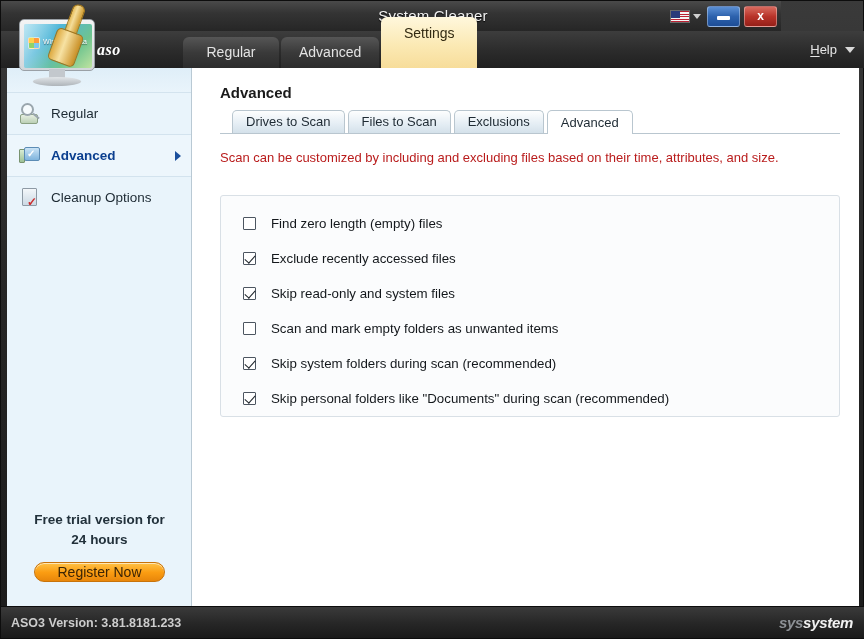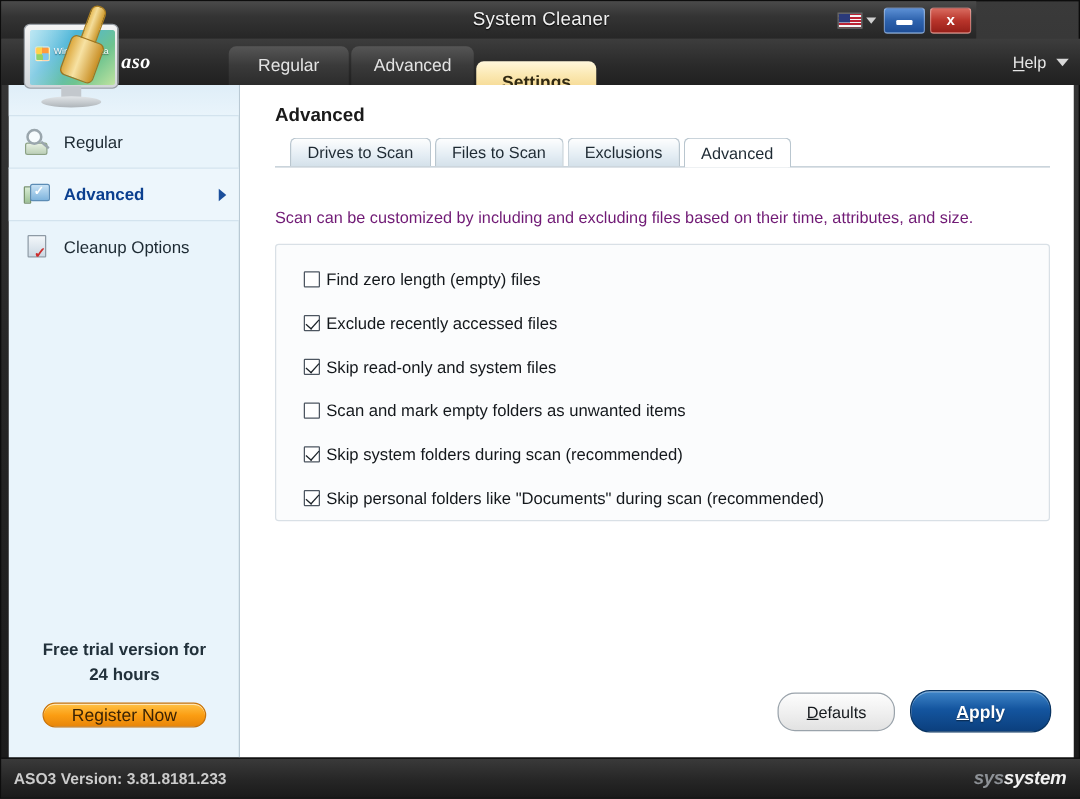--- a/index.html
+++ b/index.html
@@ -59,21 +59,21 @@
   }
   #navtabs { position: absolute; left: 182px; top: 30px; height: 37px; display: flex; align-items: flex-end; }
   .ntab {
     height: 31px; line-height: 31px; padding: 0 18px; margin-right: 2px;
     border-radius: 6px 6px 0 0; font-size: 14px; color: #e3e3e3; cursor: pointer;
     background: linear-gradient(180deg,#565656 0%,#3a3a3a 50%,#2c2c2c 100%);
     text-align: center; min-width: 96px;
   }
   .ntab.active {
     background: linear-gradient(180deg,#fff7dc 0%,#fbe9b4 55%,#f7dd9a 100%);
-    color: #322a12; font-weight: bold; height: 19px; line-height: 33px;
+    color: #322a12; font-weight: normal; height: 51px; line-height: 33px;
   }
   #help-area {
     position: absolute; right: 8px; top: 30px; height: 37px;
     display: flex; align-items: center; gap: 8px; color: #e6e6e6; font-size: 13px; cursor: pointer;
   }
   #help-area .hlbl u { text-underline-offset: 2px; }
   .caret-sm {
     width: 0; height: 0; border-left: 5px solid transparent; border-right: 5px solid transparent;
     border-top: 6px solid #d8d8d8;
   }
@@ -199,28 +199,28 @@
     position: absolute; left: 28px; top: 42px; display: flex; align-items: flex-end;
     border-bottom: 1px solid #b9c6cf; width: 620px; height: 24px; padding-left: 12px;
   }
   .stab {
     height: 23px; line-height: 22px; padding: 0 13px; font-size: 13px; color: #1e2a33;
     border: 1px solid #b9c6cf; border-bottom: none; border-radius: 5px 5px 0 0; margin-right: 3px;
     background: linear-gradient(180deg,#fdfefe 0%,#e4edf4 60%,#d4e1ea 100%); cursor: pointer;
   }
   .stab.active { background: #fff; height: 24px; line-height: 24px; position: relative; top: 1px; }
   #desc {
-    position: absolute; left: 28px; top: 98px; width: 620px; font-size: 13px; color: #701a75;
+    position: absolute; left: 28px; top: 82px; width: 620px; font-size: 13px; color: #b91c1c;
   }
   #optbox {
     position: absolute; left: 28px; top: 127px; width: 620px; height: 222px;
     background: #fbfcfd; border: 1px solid #d9e0e6; border-radius: 3px;
   }
   .optrow {
-    display: flex; align-items: center; gap: 5px; height: 35px; padding-left: 22px; font-size: 13.3px; color: #14181c;
+    display: flex; align-items: center; gap: 15px; height: 35px; padding-left: 22px; font-size: 13.3px; color: #14181c;
     cursor: pointer;
   }
   .optrow:first-child { margin-top: 10px; }
   .cbx {
     width: 13px; height: 13px; border: 1px solid #4c5560; background: #fff; flex: 0 0 13px;
     position: relative; border-radius: 1px;
   }
   .cbx.on::after {
     content: ""; position: absolute; left: 3px; top: 0px; width: 5px; height: 9px;
     border: solid #1b2228; border-width: 0 1.6px 1.6px 0; transform: rotate(42deg);
@@ -377,24 +377,20 @@
       <div class="optrow">
         <span class="cbx on"></span>
         <span>Skip system folders during scan (recommended)</span>
       </div>
       <div class="optrow">
         <span class="cbx on"></span>
         <span>Skip personal folders like "Documents" during scan (recommended)</span>
       </div>
     </div>
 
-    <div id="btnrow">
-      <div id="defaults-btn"><u>D</u>efaults</div>
-      <div id="apply-btn"><u>A</u>pply</div>
-    </div>
   </div>
 
   <div id="statusbar">
     <div id="version">ASO3 Version: 3.81.8181.233</div>
     <div id="systweak">
       <span class="s1">sys</span><span class="s2">system</span>
     </div>
   </div>
 
 </div>

